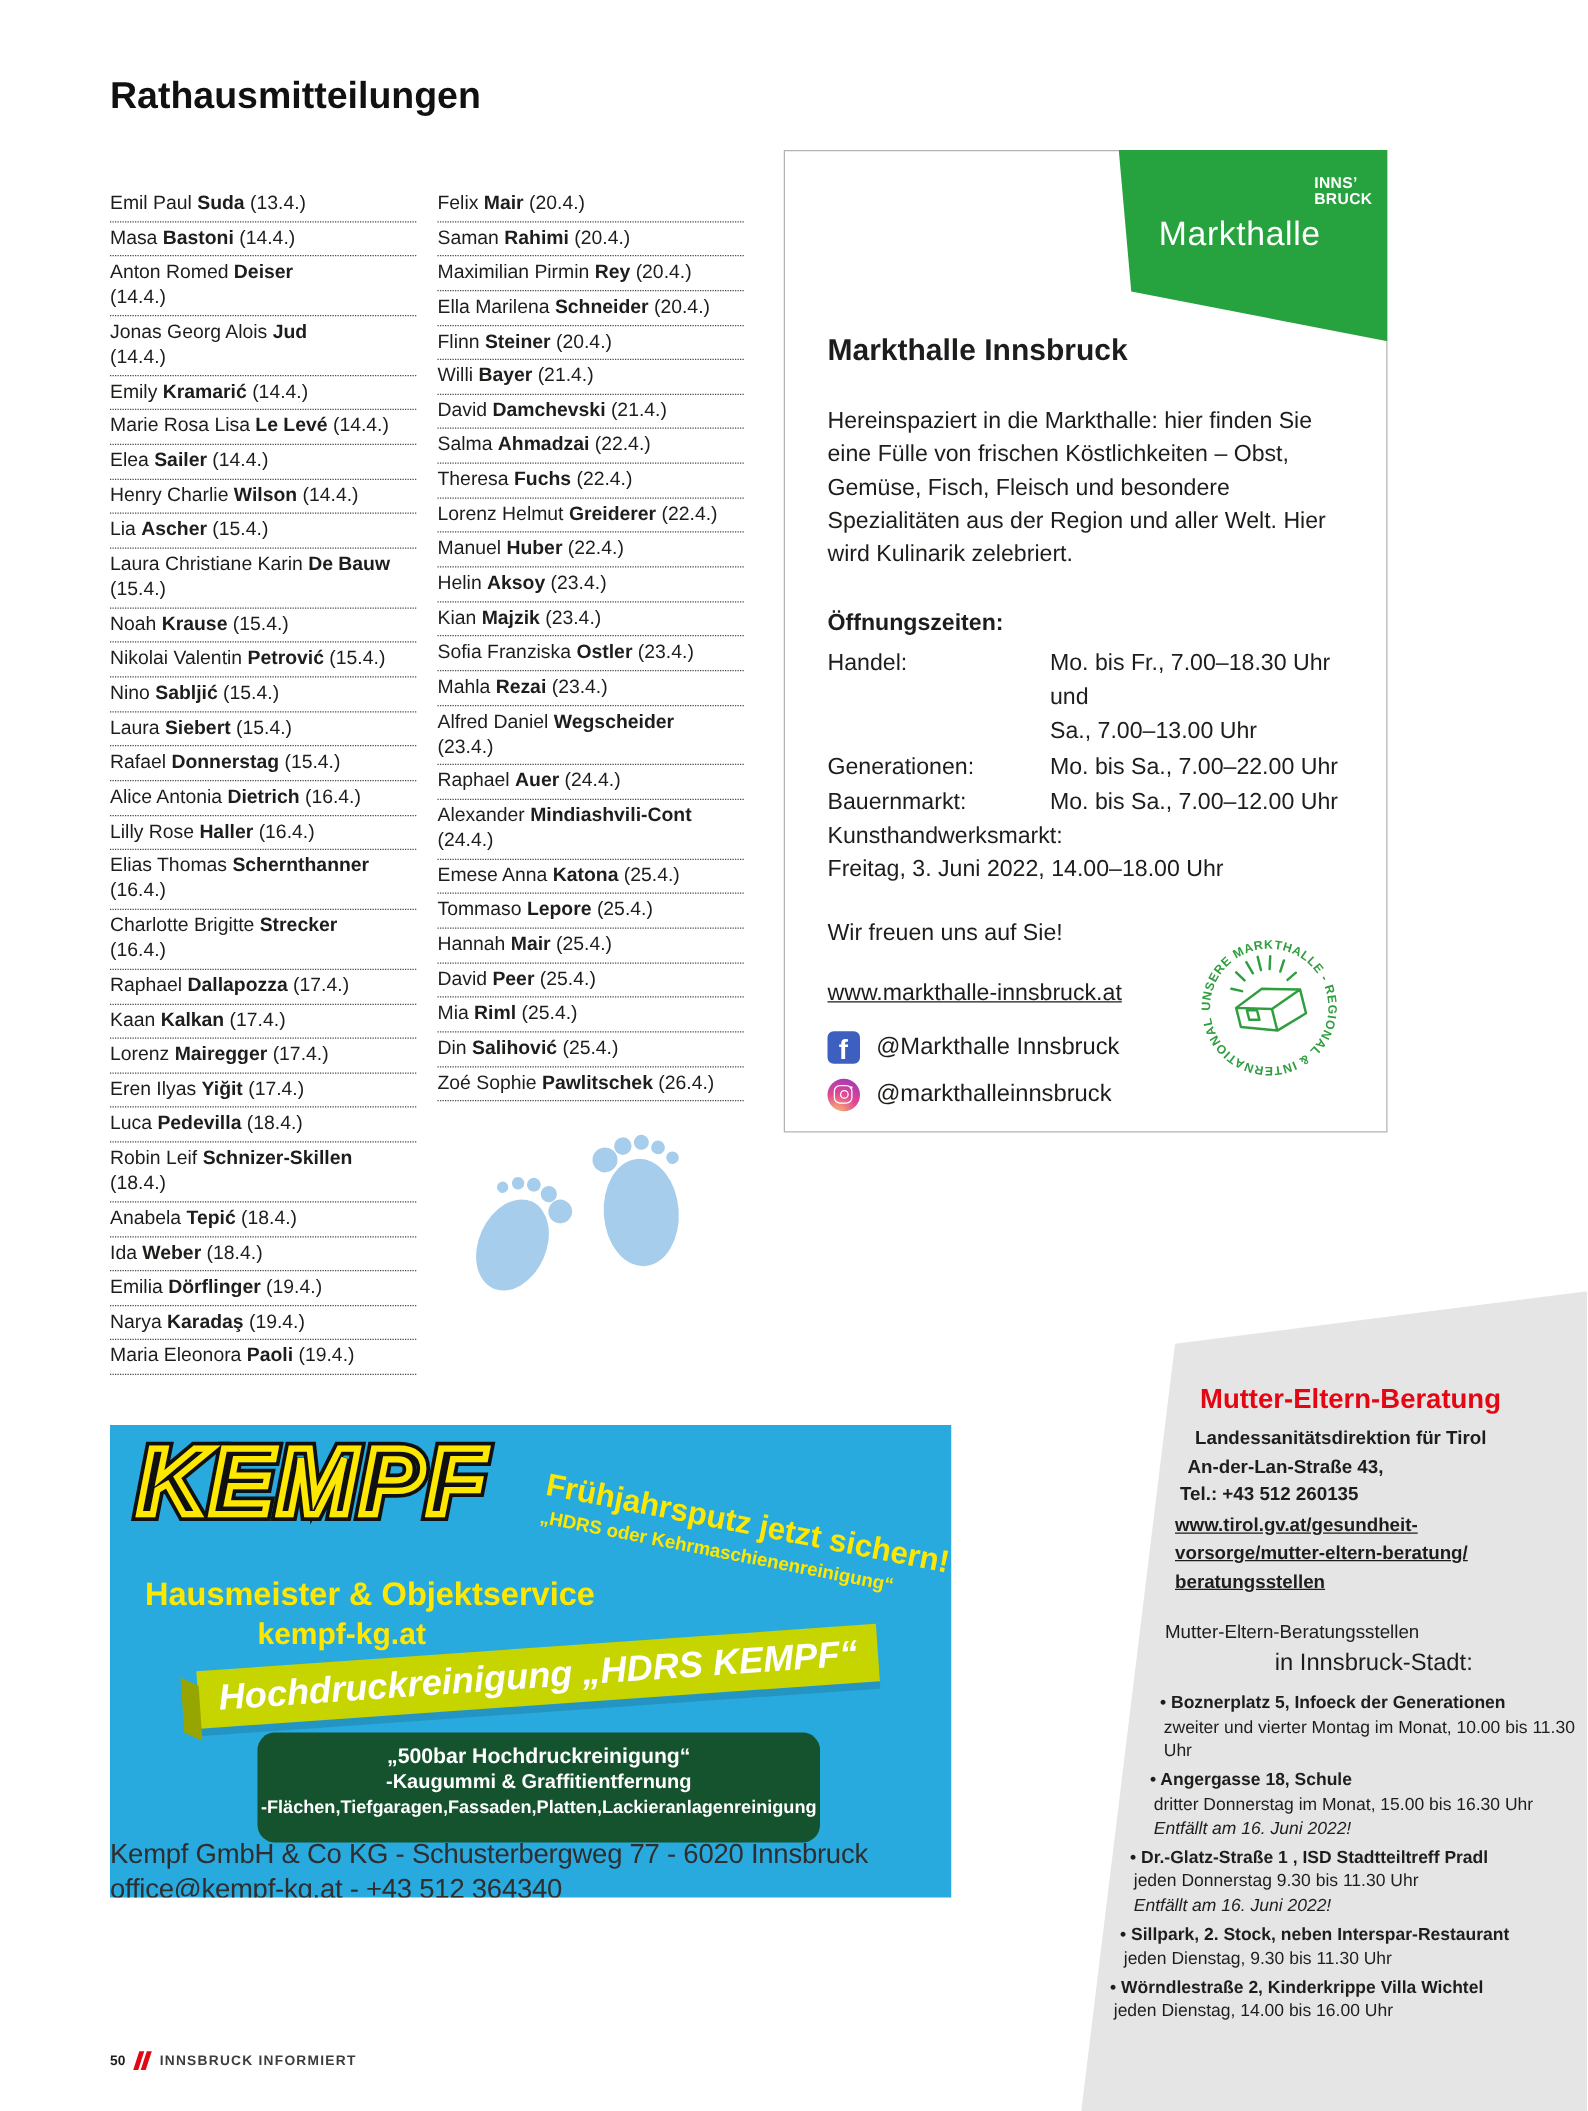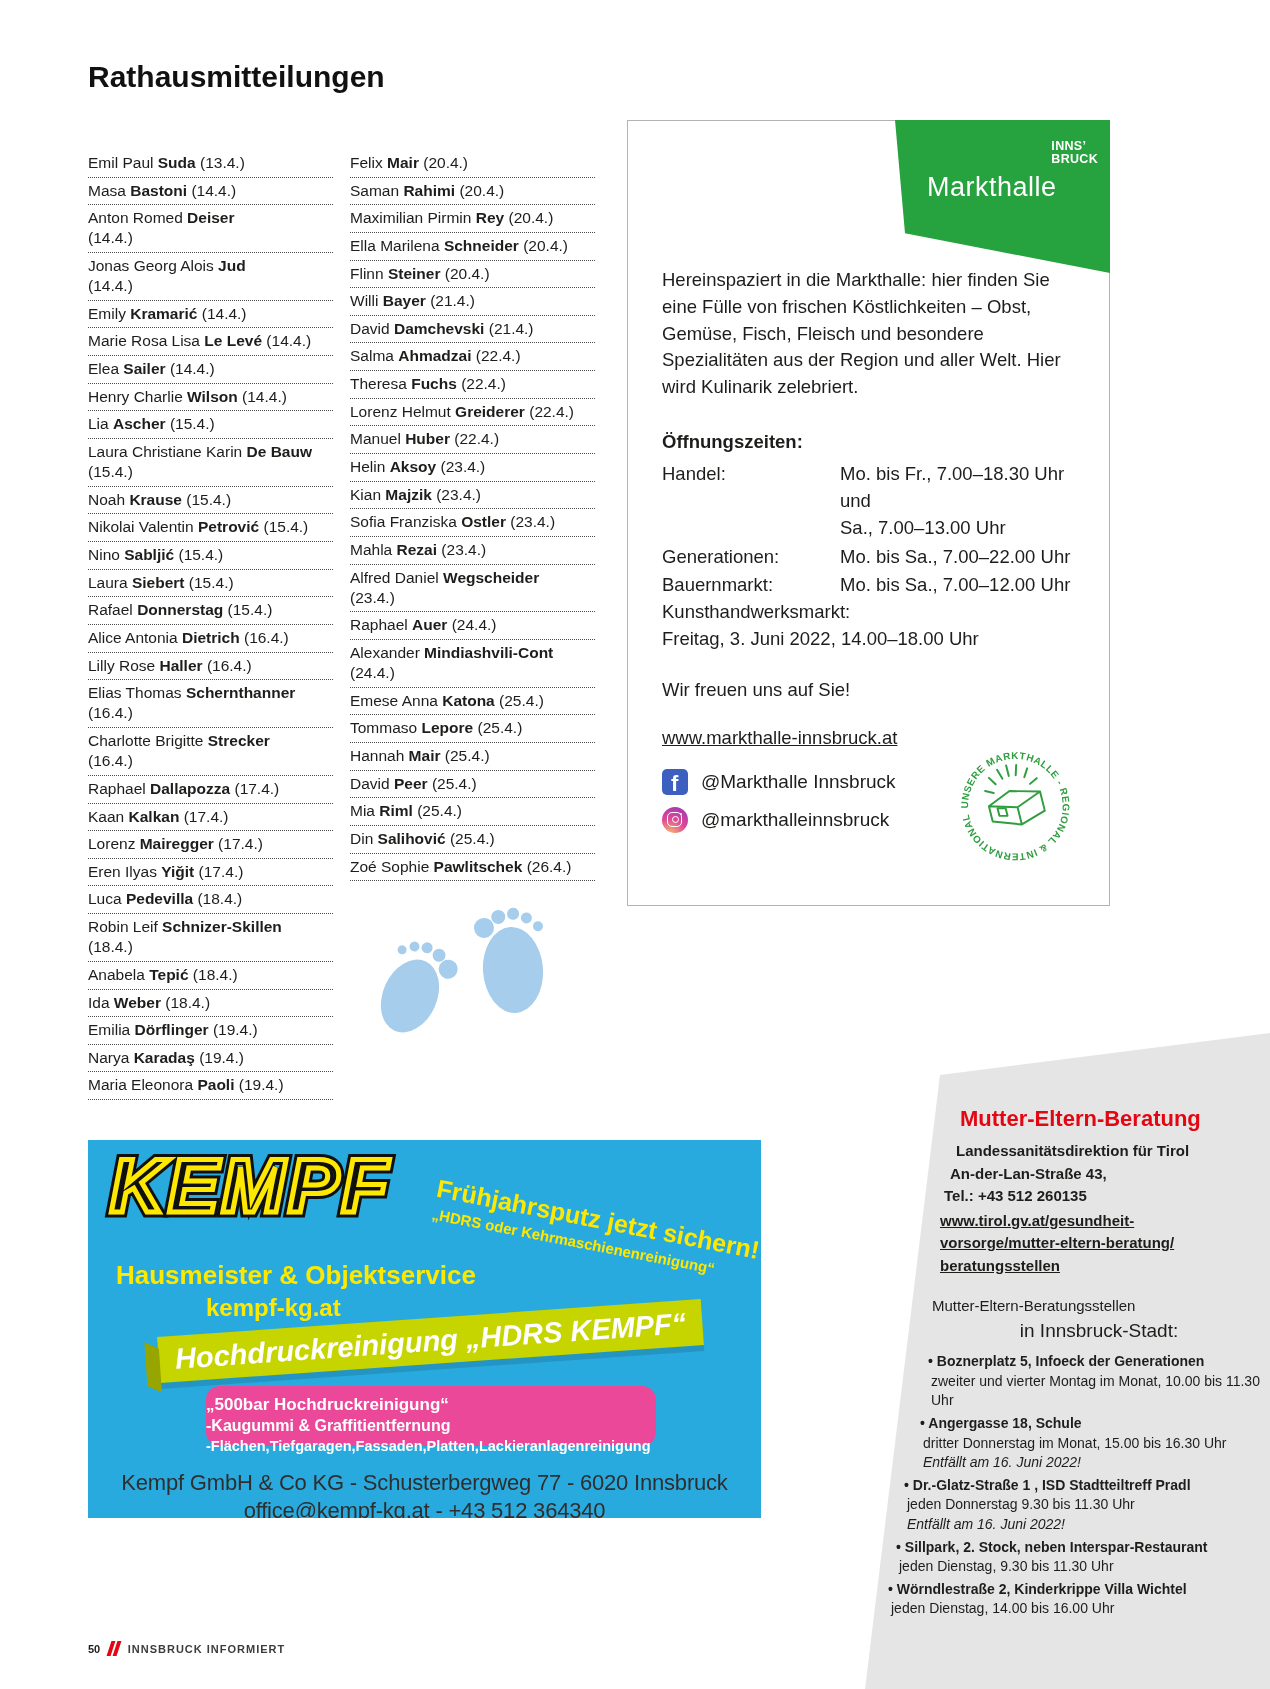--- a/index.html
+++ b/index.html
@@ -61,26 +61,26 @@
   .kempf-promo{position:absolute;left:352px;top:34px;width:340px;transform:rotate(11deg);
                transform-origin:left top;color:#ffe800;}
   .kempf-promo-1{font-size:25px;font-weight:800;white-space:nowrap;}
   .kempf-promo-2{font-size:15px;font-weight:700;margin-top:3px;white-space:nowrap;}
   .kempf-ribbon{position:absolute;left:70px;top:178px;width:545px;height:46px;background:#c6d400;
                 transform:rotate(-4deg);box-shadow:0 6px 0 rgba(0,0,0,0.12);}
   .kempf-ribbon::before{content:"";position:absolute;left:-13px;top:8px;width:14px;height:44px;
                 background:#96a500;transform:skewY(28deg);}
   .kempf-ribbon-text{font-style:italic;font-weight:800;font-size:29px;color:#fff;text-align:center;
                 line-height:46px;white-space:nowrap;}
-  .kempf-500{position:absolute;left:118px;top:246px;width:450px;height:60px;background:#ec4899;
-             border-radius:14px;color:#fff;text-align:left;}
+  .kempf-500{position:absolute;left:118px;top:246px;width:450px;height:88px;background:#14532d;
+             border-radius:14px;color:#fff;text-align:center;}
   .k500-1{font-size:17px;font-weight:800;margin-top:9px;}
   .k500-2{font-size:16px;font-weight:600;margin-top:2px;}
   .k500-3{font-size:14.5px;font-weight:600;margin-top:3px;}
-  .kempf-contact{position:absolute;left:0;width:100%;text-align:center;color:#2e2e2e;font-size:22px;letter-spacing:-.2px;}
+  .kempf-contact{position:absolute;left:0;width:100%;text-align:left;color:#2e2e2e;font-size:22px;letter-spacing:-.2px;}
   .kc1{top:330px;} .kc2{top:358px;}
 
   
   .beratung{position:absolute;left:860px;top:1030px;width:410px;height:659px;background:#e5e5e5;
             clip-path:polygon(80px 45px,410px 3px,410px 659px,5px 659px);}
   .ber-title{margin:76px 0 8px 100px;font-size:22px;font-weight:800;color:#e30613;}
   .ber-org{margin-left:96px;font-weight:700;font-size:15px;line-height:1.5;}
   .ber-addr{margin-left:90px;font-weight:700;font-size:15px;line-height:1.5;}
   .ber-tel{margin-left:84px;font-weight:700;font-size:15px;line-height:1.5;}
   .ber-link{margin:2px 0 0 80px;}
@@ -193,20 +193,21 @@
   <div class="mh-box">
     <div class="mh-banner">
       <div class="mh-banner-label">Markthalle</div>
       <div class="mh-logo">
         <div>INNS’</div>
         <div>BRUCK</div>
       </div>
     </div>
 
     <div class="mh-body">
+      <h2 class="mh-heading">Markthalle Innsbruck</h2>
       <p class="mh-intro">Hereinspaziert in die Markthalle: hier finden Sie eine Fülle von frischen Köstlichkeiten – Obst, Gemüse, Fisch, Fleisch und besondere Spezialitäten aus der Region und aller Welt. Hier wird Kulinarik zelebriert.</p>
       <h3 class="mh-hours-h">Öffnungszeiten:</h3>
       <div class="hours-grid" id="hours-grid">
           <div class="h-label">Handel:</div>
           <div class="h-value">Mo. bis Fr., 7.00–18.30 Uhr und<br>Sa., 7.00–13.00 Uhr</div>
           <div class="h-label">Generationen:</div>
           <div class="h-value">Mo. bis Sa., 7.00–22.00 Uhr</div>
           <div class="h-label">Bauernmarkt:</div>
           <div class="h-value">Mo. bis Sa., 7.00–12.00 Uhr</div>
         </div>

